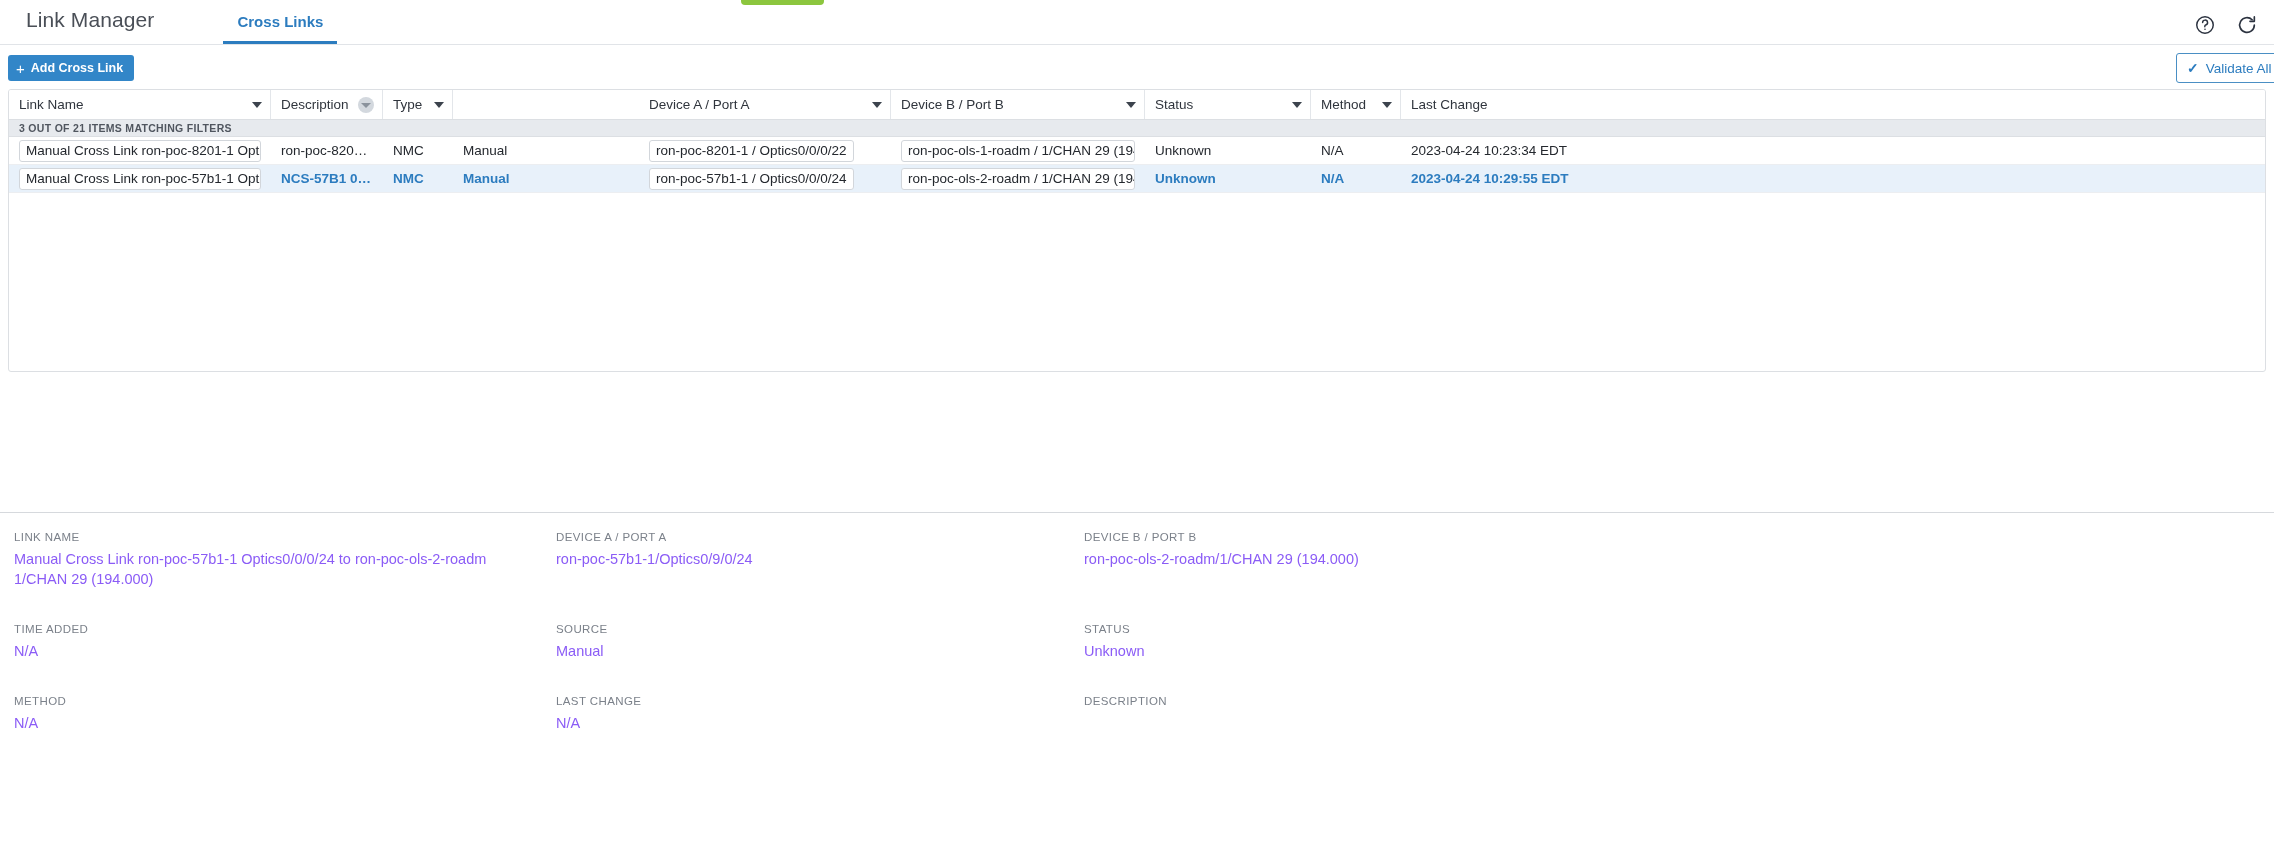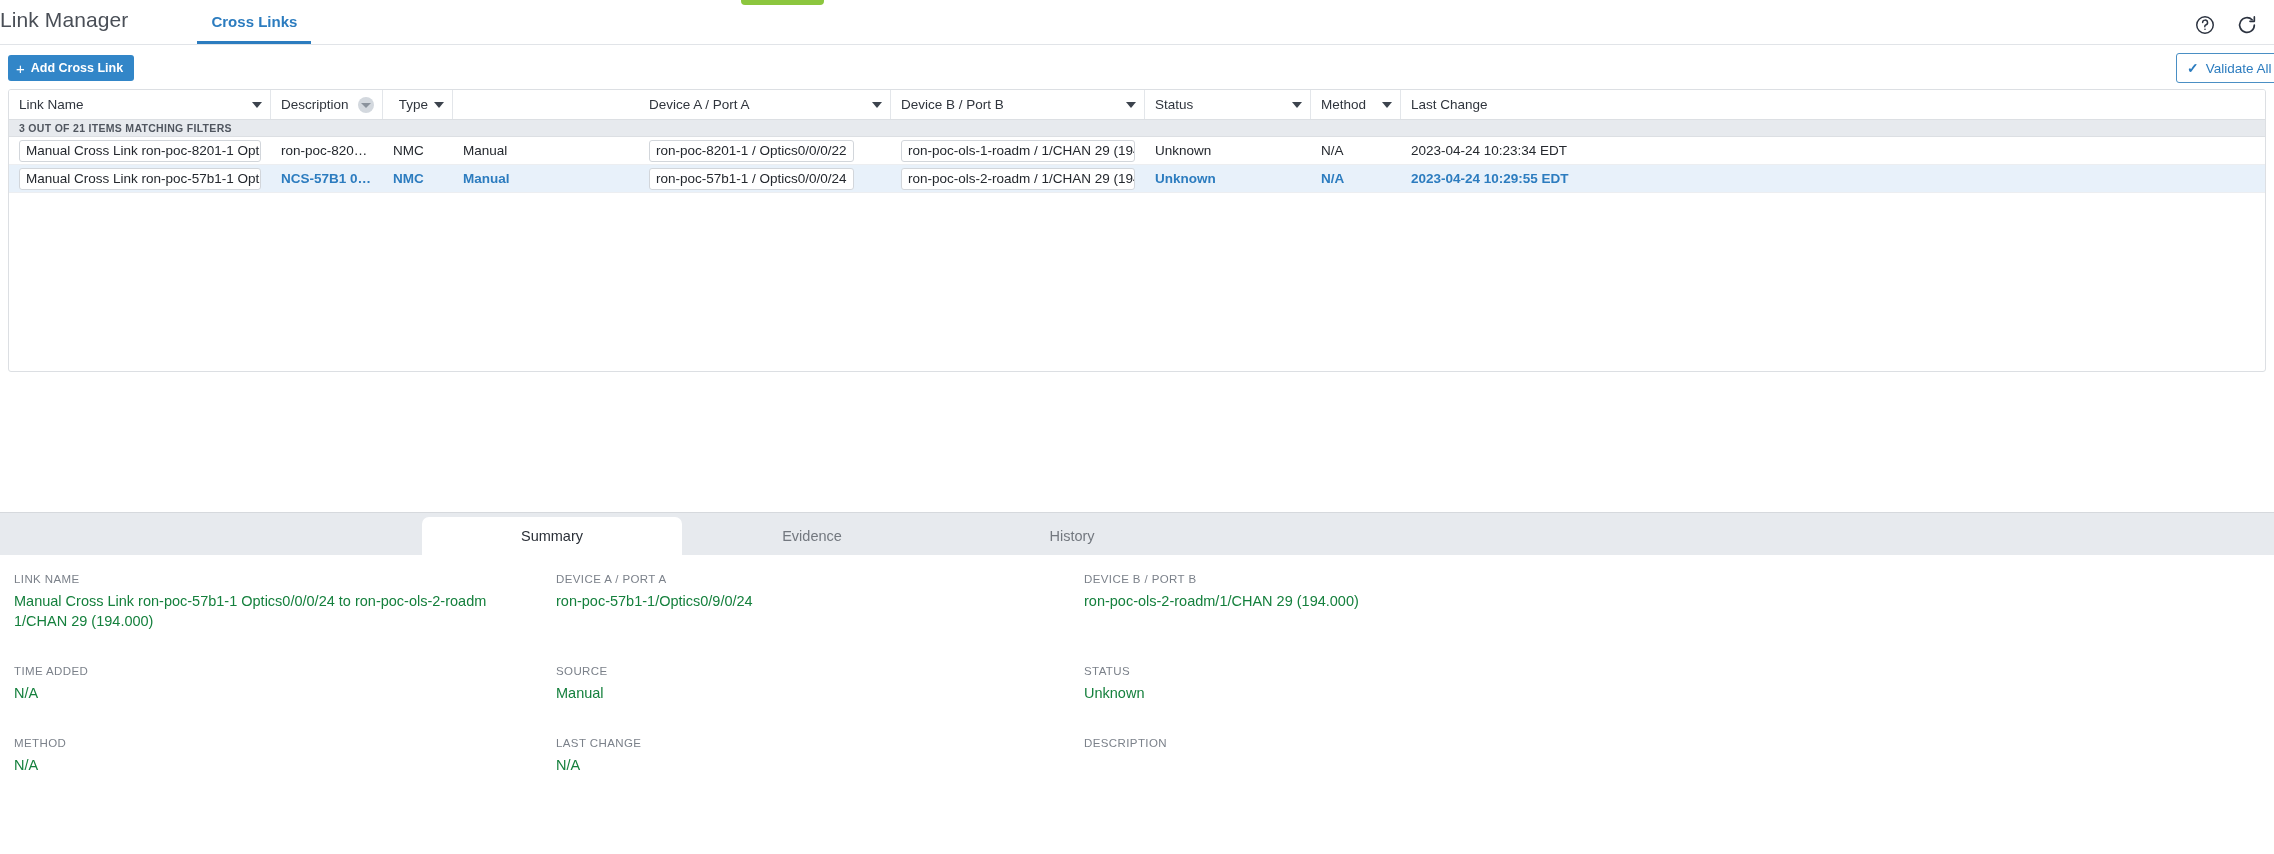--- a/index.html
+++ b/index.html
@@ -27,21 +27,21 @@
     height: 45px;
     display: flex;
     align-items: flex-end;
     border-bottom: 1px solid #e1e4e8;
     background: #fff;
   }
   .app-title {
     font-size: 21px;
     font-weight: 400;
     color: #4a4f57;
-    padding: 0 0 12px 0;
+    padding: 0 0 12px 26px;
     letter-spacing: .1px;
   }
   .header-tabs { display: flex; align-items: flex-end; margin-left: 69px; }
   .header-tab {
     font-size: 15px;
     font-weight: 700;
     color: #2c7cbf;
     padding: 0 14px 11px 14px;
     border-bottom: 3px solid #2c7cbf;
     cursor: pointer;
@@ -235,21 +235,21 @@
   .dcol.c3 { width: 1000px; }
   .dlabel {
     font-size: 11.5px;
     letter-spacing: .4px;
     color: #7b818a;
     margin-bottom: 6px;
     text-transform: uppercase;
   }
   .dvalue {
     font-size: 14.5px;
-    color: #15803d;
+    color: #8b5cf6;
     line-height: 20px;
     max-width: 480px;
   }
   .dcol.c3 .dvalue { max-width: 900px; }
 </style>
 </head>
 <body>
 
 <div class="toast-sliver"></div>
 
@@ -289,21 +289,21 @@
 <div class="table-wrap">
   <div class="thead" id="thead">
       <div class="th" style="width: 262px; flex: 0 0 262px;">
         <span class="th-label">Link Name</span>
         <span class="caret"></span>
       </div>
       <div class="th" style="width: 112px; flex: 0 0 112px;">
         <span class="th-label">Description</span>
         <span class="caret-active"></span>
       </div>
-      <div class="th" style="width: 70px; flex: 0 0 70px; text-align: right;">
+      <div class="th" style="width: 70px; flex: 0 0 70px;">
         <span class="th-label">Type</span>
         <span class="caret"></span>
       </div>
       <div class="th" style="width: 186px; flex: 0 0 186px; margin-top: 32px;">
         <span class="th-label">Provider</span>
         <span class="caret"></span>
       </div>
       <div class="th" style="width: 252px; flex: 0 0 252px;">
         <span class="th-label">Device A / Port A</span>
         <span class="caret"></span>
@@ -384,26 +384,20 @@
         </div>
         <div class="td" style="width: 200px; flex: 0 0 200px;">
           <span class="ellip">2023-04-24 10:29:55 EDT</span>
         </div>
       </div>
     </div>
   <div class="table-body-empty"></div>
 </div>
 
 <div class="detail-pane">
-  <div class="tabs-strip">
-    <div class="tabs-spacer"></div>
-    <div class="dtab active">Summary</div>
-    <div class="dtab">Evidence</div>
-    <div class="dtab">History</div>
-  </div>
 
   <div class="detail-body">
     <div class="detail-row">
       <div class="dcol c1">
         <div class="dlabel">LINK NAME</div>
         <div class="dvalue">Manual Cross Link ron-poc-57b1-1 Optics0/0/0/24 to ron-poc-ols-2-roadm 1/CHAN 29 (194.000)</div>
       </div>
       <div class="dcol c2">
         <div class="dlabel">DEVICE A / PORT A</div>
         <div class="dvalue">ron-poc-57b1-1/Optics0/9/0/24</div>

